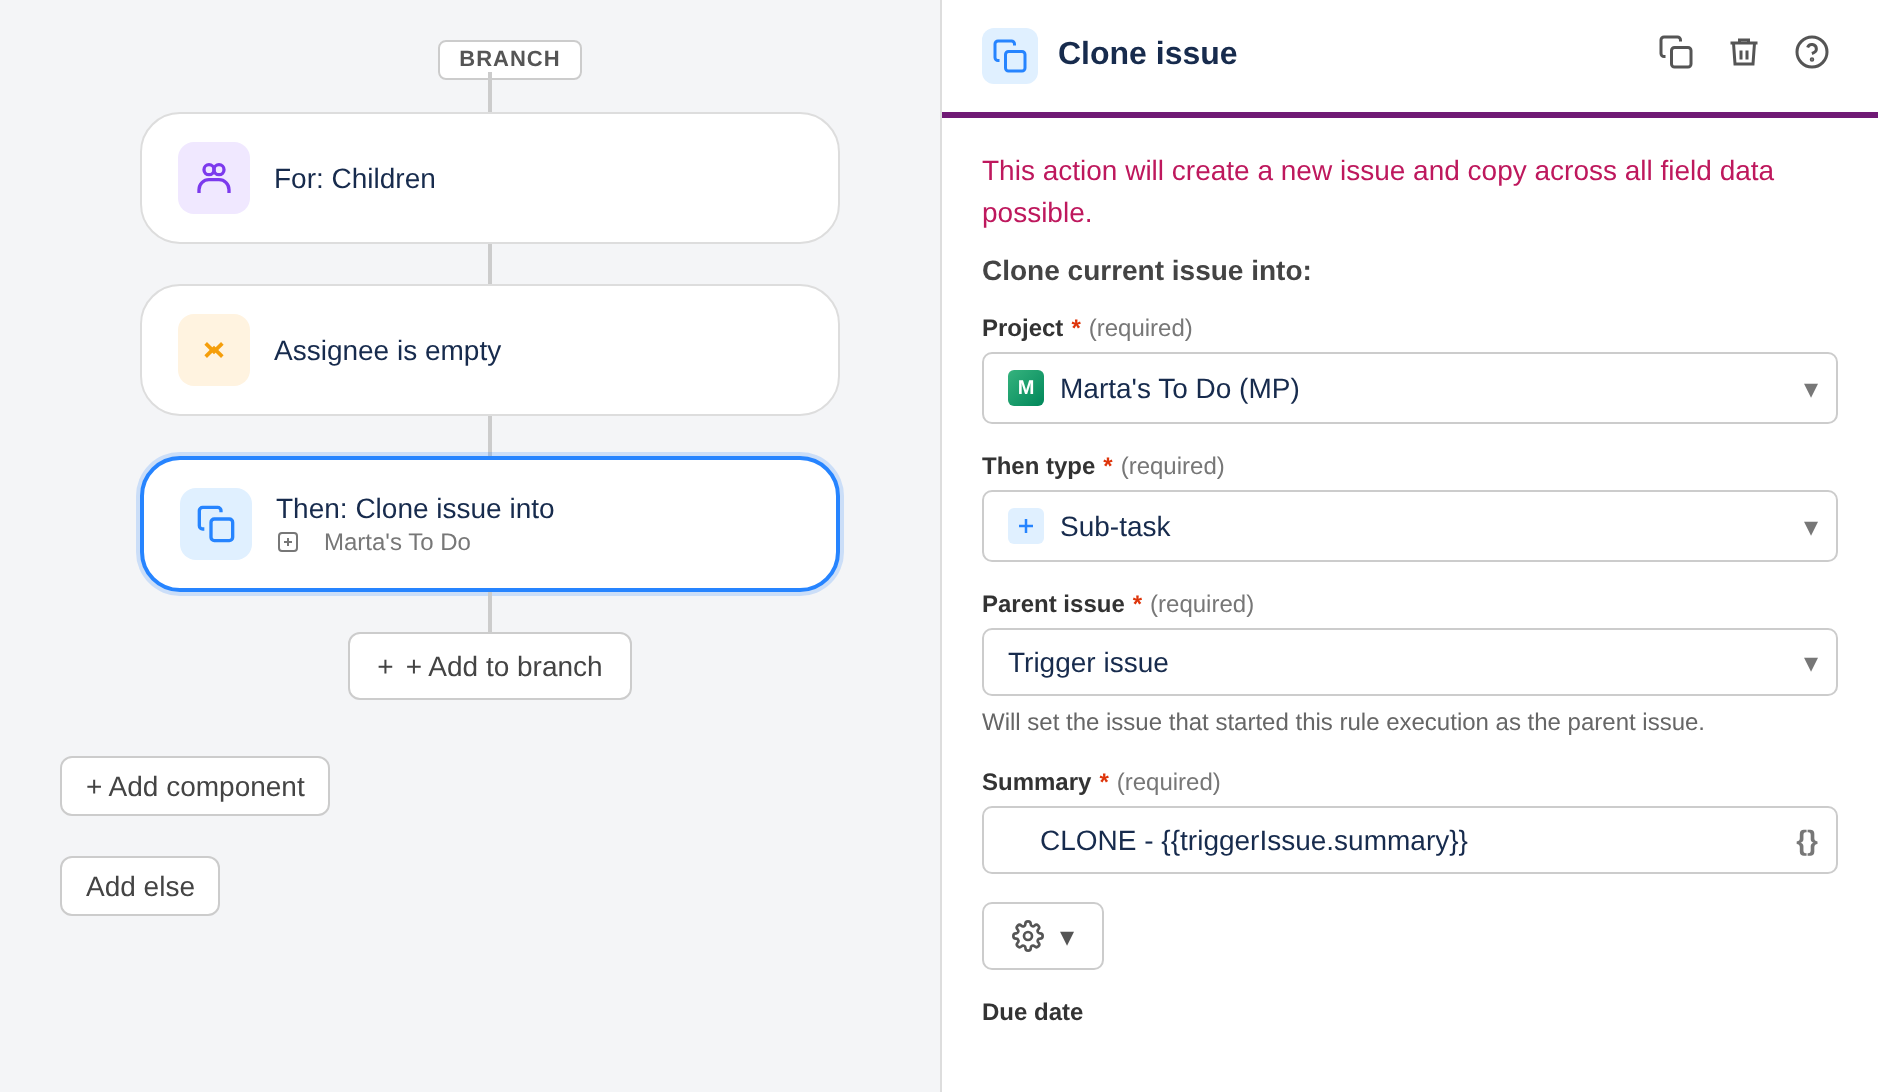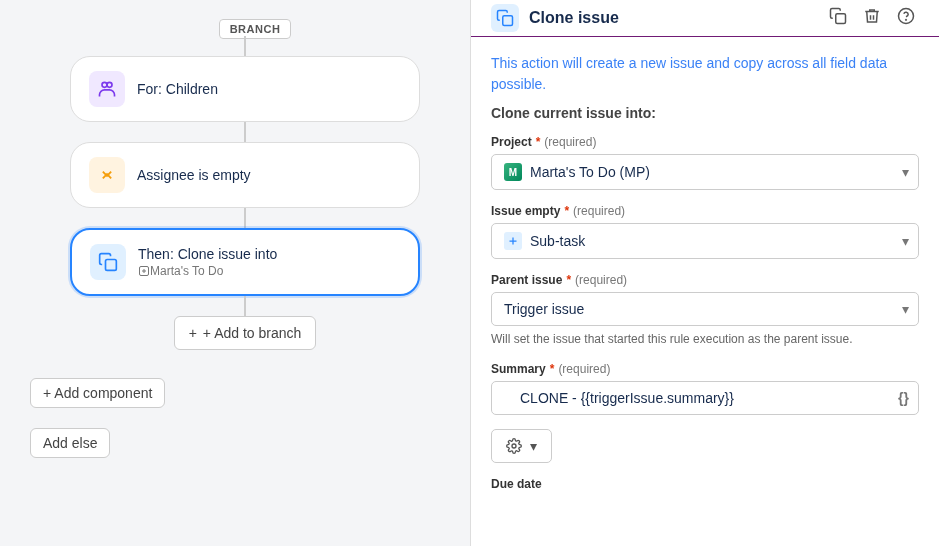--- a/index.html
+++ b/index.html
@@ -68,21 +68,21 @@
       flex-shrink: 0;
       font-size: 18px;
     }
 
     .node-icon.purple { background: #f0e8ff; color: #7c3aed; }
     .node-icon.orange { background: #fff3e0; color: #f59e0b; }
     .node-icon.blue { background: #e0f0ff; color: #2684ff; }
 
     .node-content { display: flex; flex-direction: column; }
     .node-title { font-size: 14px; font-weight: 500; color: #172b4d; }
-    .node-subtitle { font-size: 12px; color: #777; display: flex; align-items: center; gap: 0; margin-top: 2px; }
+    .node-subtitle { font-size: 12px; color: #777; display: flex; align-items: center; gap: 12px; margin-top: 2px; }
 
     .add-to-branch-btn {
       display: flex;
       align-items: center;
       gap: 6px;
       padding: 8px 14px;
       border: 1.5px solid #ccc;
       border-radius: 6px;
       background: #fff;
       color: #444;
@@ -113,22 +113,22 @@
       background: #fff;
       border-left: 1px solid #ddd;
       overflow-y: auto;
       padding: 0;
     }
 
     .panel-header {
       display: flex;
       align-items: center;
       gap: 10px;
-      padding: 4px 20px;
-      border-bottom: 1px solid #701a75;
+      padding: 14px 20px;
+      border-bottom: 3px solid #701a75;
     }
 
     .panel-header-icon {
       width: 28px;
       height: 28px;
       background: #e0f0ff;
       border-radius: 6px;
       display: flex;
       align-items: center;
       justify-content: center;
@@ -156,21 +156,21 @@
       color: #555;
       font-size: 18px;
       padding: 2px 4px;
       border-radius: 4px;
     }
 
     .panel-body { padding: 16px 20px; }
 
     .description-text {
       font-size: 14px;
-      color: #3b82f6;
+      color: #be185d;
       line-height: 1.5;
       margin-bottom: 10px;
     }
 
     .clone-into-label {
       font-size: 14px;
       color: #444;
       margin-bottom: 14px;
       font-weight: bold;
     }
@@ -444,21 +444,21 @@
             <span class="project-icon">M</span>
             <span>Marta's To Do (MP)</span>
           </div>
           <span class="select-chevron">▾</span>
         </div>
       </div>
     </div>
 
     <div class="field-group">
       <div class="field-label">
-        <span>Issue empty</span>
+        <span>Then type</span>
         <span class="required">*</span>
         <span class="optional">(required)</span>
       </div>
       <div class="select-wrapper">
         <div class="select-dropdown">
           <div class="select-dropdown-inner">
             <span class="subtask-icon">
               <svg width="12" height="12" viewBox="0 0 24 24" fill="none" stroke="#2684ff" stroke-width="2.5">
                   <path d="M12 5v14M5 12h14"></path>
                 </svg>

